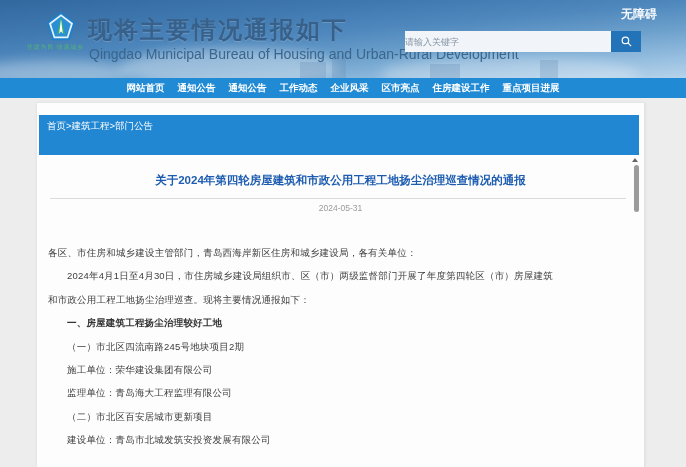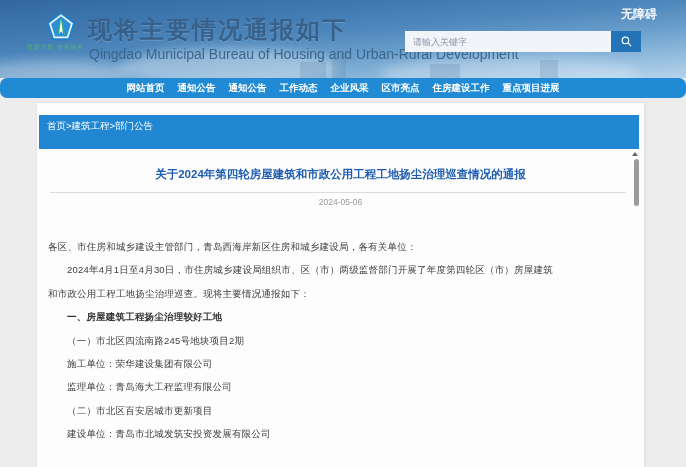--- a/index.html
+++ b/index.html
@@ -26,39 +26,39 @@
   .logo-badge { position:absolute; left:46px; top:11px; width:30px; height:31px; }
   .logo-slogan { position:absolute; left:27px; top:43px; width:72px; font-size:7px; transform:scale(0.85); transform-origin:left top; color:#4fb477; white-space:nowrap; letter-spacing:1px; }
   .site-title { position:absolute; left:88px; top:14px; font-size:24px; font-weight:bold; letter-spacing:2px; color:#37608a; text-shadow:0 1px 1px rgba(255,255,255,0.18); white-space:nowrap; }
   .site-subtitle { position:absolute; left:89px; top:46px; font-size:14px; color:#3a658d; white-space:nowrap; }
 
   .accessibility { position:absolute; right:29px; top:6px; font-size:12px; font-weight:bold; color:#f4f8fc; cursor:pointer; }
 
   .search-wrap { position:absolute; left:405px; top:31px; width:236px; height:21px; display:flex; }
   .search-input {
     flex:1; height:21px; border:none; outline:none; background:#f1f5f9;
-    font-size:9px; color:#333; padding:0 8px; font-family:"Liberation Sans","DejaVu Sans",sans-serif;
+    font-size:9px; color:#333; padding:0 0; font-family:"Liberation Sans","DejaVu Sans",sans-serif;
   }
   .search-input::placeholder { color:#8795a5; }
   .search-btn { width:30px; height:21px; border:none; background:#2273b8; display:flex; align-items:center; justify-content:center; cursor:pointer; }
 
   
   .nav {
     position:absolute; top:78px; left:0; width:686px; height:20px; background:#208ad4;
-    display:flex; align-items:center; justify-content:center; gap:13px;border-radius:7px;
+    display:flex; align-items:center; justify-content:center; gap:13px;
   }
   .nav-item { color:#ffffff; font-size:9.5px; font-weight:bold; white-space:nowrap; cursor:pointer; }
 
   
   .content {
     position:absolute; top:103px; left:37px; width:608px; height:364px;
     background:#fdfdfd; border-right:1px solid #e2e2e2; box-shadow:0 0 3px rgba(0,0,0,0.08);
   }
   .breadcrumb-bar {
-    margin:12px 5px 0 2px; height:34px; background:#2287d2;
+    margin:12px 5px 0 2px; height:40px; background:#2287d2;
     color:#fff; font-size:9.5px; line-height:22px; padding-left:8px; cursor:pointer;
   }
 
   .docarea { position:relative; height:330px; overflow:hidden; }
   .doc-title { margin-top:18px; text-align:center; font-size:11.5px; font-weight:bold; color:#1d5cb0; }
   .divider { margin:10px 18px 0 13px; border-top:1px solid #dcdcdc; height:0; }
   .doc-date { margin-top:4px; text-align:center; font-size:8.5px; color:#9a9a9a; }
 
   .doc-body { margin:28px 0 0 11px; width:507px; }
   .para { font-size:9.5px; line-height:23.4px; color:#3d3d3d; letter-spacing:0.2px; }
@@ -127,21 +127,21 @@
     <span class="nav-item">住房建设工作</span>
     <span class="nav-item">重点项目进展</span>
   </div>
 
   <div class="content">
     <div class="breadcrumb-bar">首页&gt;建筑工程&gt;部门公告</div>
 
     <div class="docarea">
       <div class="doc-title">关于2024年第四轮房屋建筑和市政公用工程工地扬尘治理巡查情况的通报</div>
       <div class="divider"></div>
-      <div class="doc-date">2024-05-06</div>
+      <div class="doc-date">2024-05-31</div>
 
       <div class="doc-body">
         <p class="para">各区、市住房和城乡建设主管部门，青岛西海岸新区住房和城乡建设局，各有关单位：</p>
         <p class="para indent">2024年4月1日至4月30日，市住房城乡建设局组织市、区（市）两级监督部门开展了年度第四轮区（市）房屋建筑和市政公用工程工地扬尘治理巡查。现将主要情况通报如下：</p>
         <p class="para indent bold">一、房屋建筑工程扬尘治理较好工地</p>
         <p class="para indent">（一）市北区四流南路245号地块项目2期</p>
         <p class="para indent">施工单位：荣华建设集团有限公司</p>
         <p class="para indent">监理单位：青岛海大工程监理有限公司</p>
         <p class="para indent">（二）市北区百安居城市更新项目</p>
         <p class="para indent">建设单位：青岛市北城发筑安投资发展有限公司</p>

